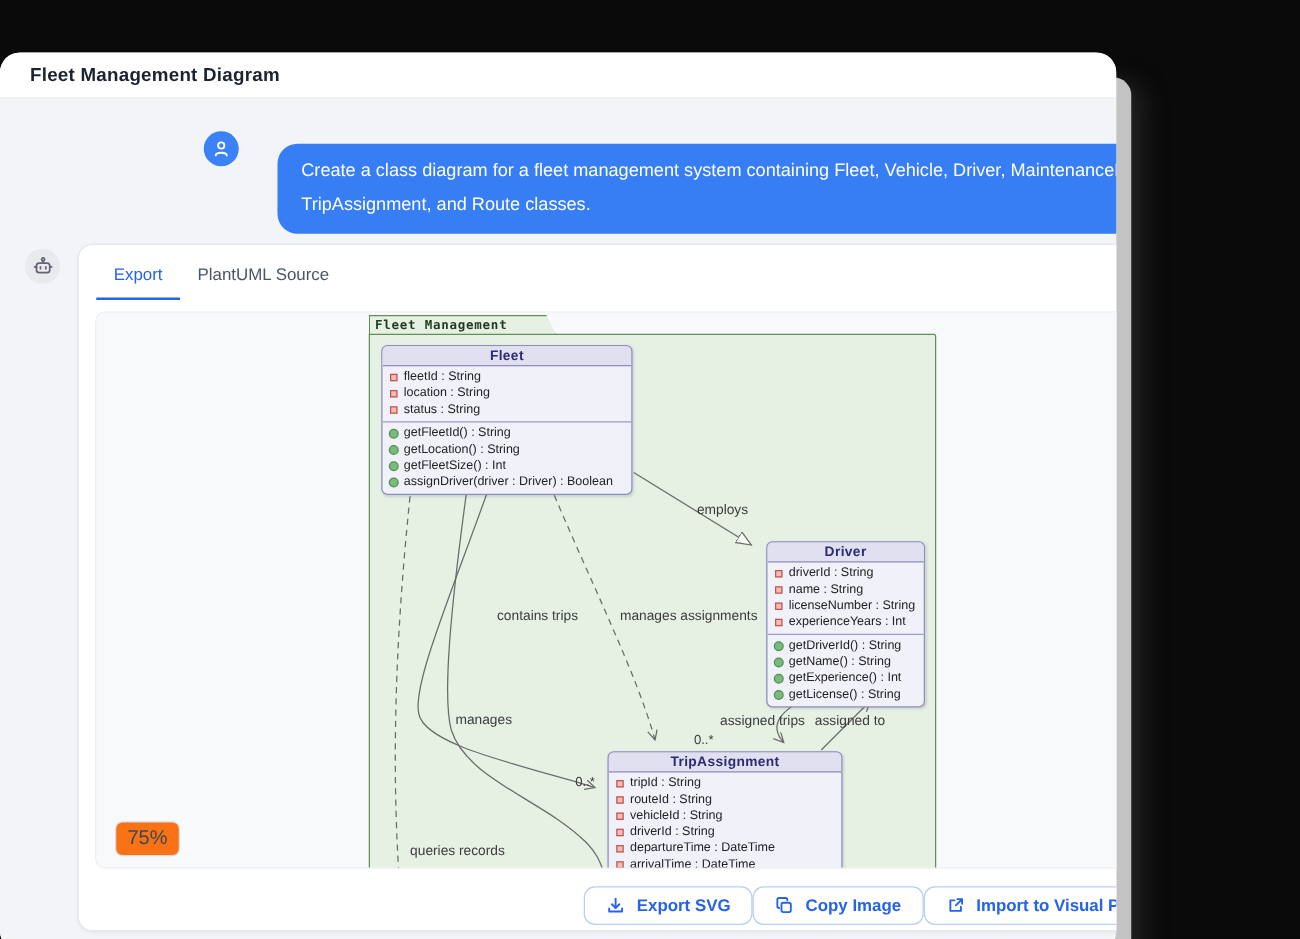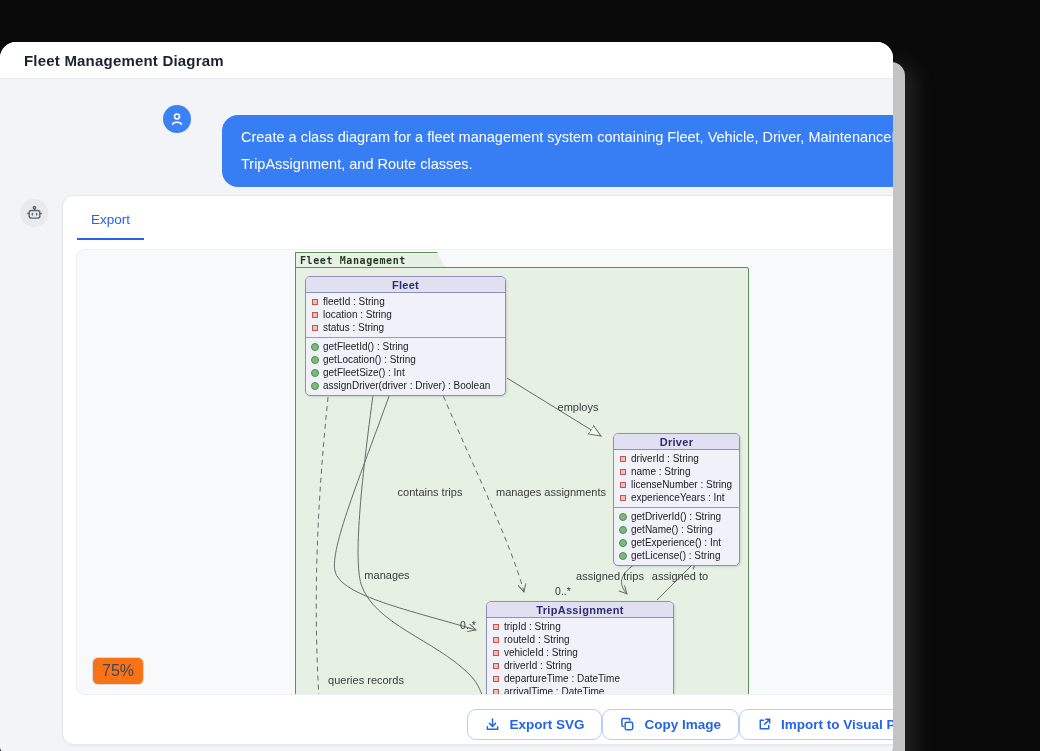--- a/index.html
+++ b/index.html
@@ -126,20 +126,21 @@
           <line x1="10" y1="8" x2="10" y2="9.4"></line>
           <line x1="1.6" y1="8" x2="3" y2="8"></line>
           <line x1="13" y1="8" x2="14.4" y2="8"></line>
         </g>
       </svg>
     </div>
 
     <div class="panel">
       <div class="tabs">
         <div class="tab active">Export</div>
+        <div class="tab">PlantUML Source</div>
       </div>
 
       <div class="canvas">
 
         <div class="pkg-tab">Fleet Management System</div>
         <div class="pkg-body"></div>
 
         <svg class="edges" width="890" height="446" viewBox="0 0 890 446">
           <defs>
             <marker id="mV" markerWidth="11" markerHeight="10" refX="8" refY="4" orient="auto">

